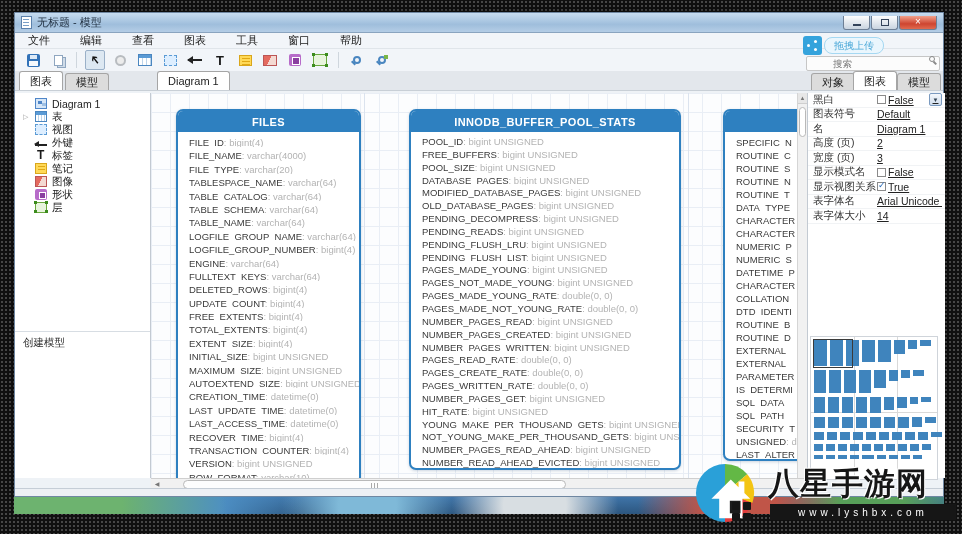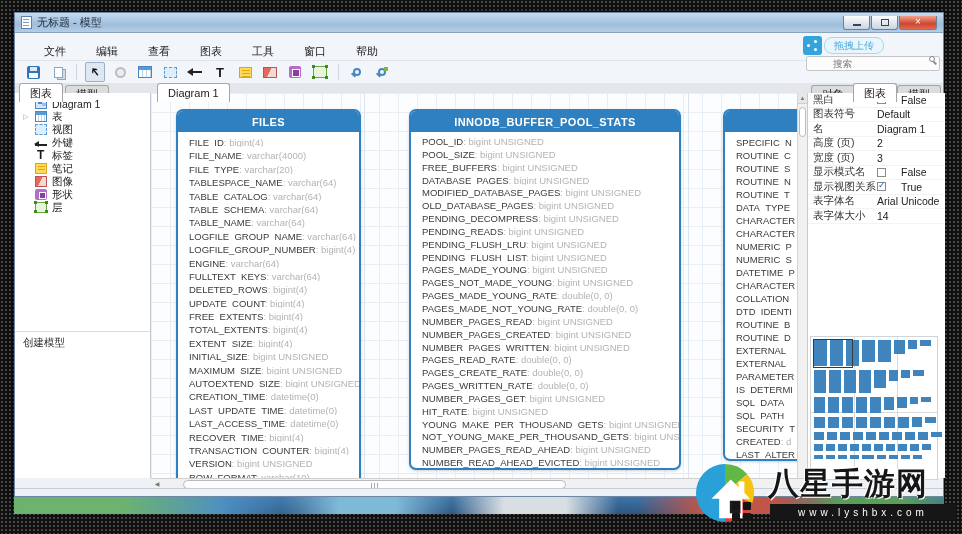--- a/index.html
+++ b/index.html
@@ -19,21 +19,21 @@
   .doc-ico::after { content:""; position:absolute; left:1px; top:2px; width:6px; height:1px; background:#7aa0c8; box-shadow:0 3px 0 #7aa0c8,0 6px 0 #7aa0c8; }
   .title-text { font-size:11px; color:#1d2c3d; }
   .win-controls { margin-left:auto; display:flex; }
   .wc { width:27px; height:14px; margin-left:1px; border:1px solid #6d7f95; border-top:none;
         border-radius:0 0 3px 3px; display:flex; align-items:center; justify-content:center;
         background:linear-gradient(#fdfdfd,#c9d4e0); color:#33435a; font-size:9px; line-height:1; }
   .wc.close { width:38px; background:linear-gradient(#f2a18c,#ce4530 60%,#e06a4f); color:#fff; font-size:10px; }
   .wc .minbar { width:8px; height:2px; background:#33435a; margin-top:5px; }
   .wc .maxbox { width:8px; height:7px; border:1px solid #33435a; }
 
-  .menubar { height:28px; background:#f2f5f9; display:flex; align-items:flex-end; padding-left:26px; gap:24px; border-bottom:1px solid #e0e5ea; }
+  .menubar { height:16px; background:#f2f5f9; display:flex; align-items:center; padding-left:10px; gap:24px; border-bottom:1px solid #e0e5ea; }
   .menu-item { font-size:11px; color:#222; padding:1px 3px; }
 
   .toolbar { height:22px; background:#f2f5f9; display:flex; align-items:center; padding-left:8px; gap:5px; }
   .tb { width:20px; height:20px; display:flex; align-items:center; justify-content:center; position:relative; border:1px solid transparent; border-radius:2px; }
   .tb.pressed { border-color:#9ab0c8; background:#dde8f2; }
   .tb-sep { width:1px; height:16px; background:#cfd6dd; margin:0 3px; }
   
   .save-icon i { display:block; width:13px; height:13px; background:#3272b8; border-radius:2px; position:relative; }
   .save-icon i::before { content:""; position:absolute; left:3px; top:1px; width:7px; height:4px; background:#dce9f7; }
   .save-icon i::after { content:""; position:absolute; left:2px; bottom:1px; width:9px; height:5px; background:#f4f8fc; }
@@ -111,21 +111,21 @@
   .hscroll { position:absolute; left:136px; top:465px; width:656px; height:12px; background:#f1f1f1; border-top:1px solid #cfcfcf; }
   .hscroll .arrow { position:absolute; left:0; top:0; width:12px; height:11px; font-size:6px; color:#777; text-align:center; line-height:11px; }
   .hscroll .thumb { position:absolute; left:32px; top:1px; width:383px; height:9px; background:#fdfdfd; border:1px solid #b9b9b9; border-radius:5px; }
   .hscroll .grip { position:absolute; left:50%; top:2px; width:8px; height:5px; margin-left:-4px;
                    background:repeating-linear-gradient(90deg,#aaa 0 1px, transparent 1px 3px); }
 
   
   .rightpanel { width:138px; background:#fff; border-left:1px solid #c3cad2; position:relative; font-size:10.5px; }
   .prop-row { display:flex; align-items:center; height:14.5px; border-bottom:1px solid #f1f3f5; padding:0 3px 0 5px; }
   .prop-label { width:64px; flex:0 0 auto; color:#333; white-space:nowrap; overflow:hidden; }
-  .prop-value { color:#222; white-space:nowrap; overflow:hidden; display:flex; align-items:center; gap:15px; flex:1; }
+  .prop-value { color:#222; white-space:nowrap; overflow:hidden; display:flex; align-items:center; gap:2px; flex:1;text-decoration:underline; }
   .checkbox { width:9px; height:9px; border:1px solid #8a8a8a; background:#fff; display:inline-block; position:relative; flex:0 0 auto; }
   .checkbox.checked::after { content:"\2713"; position:absolute; left:0; top:-3px; font-size:9px; color:#2b6cb8; }
   .dd-btn { margin-left:auto; width:13px; height:13px; border:1px solid #7a9ac0; border-radius:2px; background:linear-gradient(#f4f8fc,#cfdcec); font-size:6px; color:#345; display:flex; align-items:center; justify-content:center; }
 
   .minimap { position:absolute; left:2px; top:243px; width:128px; height:144px; background:#fff; border:1px solid #cfd4da; padding:3px 2px 2px 3px; }
   .mm-grid-v { position:absolute; top:0; bottom:0; width:1px; background:#d9d9d9; }
   .mm-grid-h { position:absolute; left:0; right:0; height:1px; background:#d9d9d9; }
   .mm-row { display:flex; align-items:flex-start; gap:3px; margin-bottom:4px; position:relative; z-index:1; }
   .mm-rect { background:var(--mini); flex:0 0 auto; }
   .mm-viewport { position:absolute; border:1px solid #3a3a3a; z-index:2; }
@@ -338,22 +338,22 @@
             <div class="tbl-row"><span class="cname">VERSION</span><span class="ctype">: bigint UNSIGNED</span></div>
             <div class="tbl-row"><span class="cname">ROW_FORMAT</span><span class="ctype">: varchar(10)</span></div>
           </div>
       </div>
       <div class="dbtable tbl-1" style="left:258px; top:16px; width:272px;">
         <div class="tbl-header">
             <span>INNODB_BUFFER_POOL_STATS</span>
           </div>
         <div class="tbl-body">
             <div class="tbl-row"><span class="cname">POOL_ID</span><span class="ctype">: bigint UNSIGNED</span></div>
+            <div class="tbl-row"><span class="cname">FREE_BUFFERS</span><span class="ctype">: bigint UNSIGNED</span></div>
             <div class="tbl-row"><span class="cname">POOL_SIZE</span><span class="ctype">: bigint UNSIGNED</span></div>
-            <div class="tbl-row"><span class="cname">FREE_BUFFERS</span><span class="ctype">: bigint UNSIGNED</span></div>
             <div class="tbl-row"><span class="cname">DATABASE_PAGES</span><span class="ctype">: bigint UNSIGNED</span></div>
             <div class="tbl-row"><span class="cname">MODIFIED_DATABASE_PAGES</span><span class="ctype">: bigint UNSIGNED</span></div>
             <div class="tbl-row"><span class="cname">OLD_DATABASE_PAGES</span><span class="ctype">: bigint UNSIGNED</span></div>
             <div class="tbl-row"><span class="cname">PENDING_DECOMPRESS</span><span class="ctype">: bigint UNSIGNED</span></div>
             <div class="tbl-row"><span class="cname">PENDING_READS</span><span class="ctype">: bigint UNSIGNED</span></div>
             <div class="tbl-row"><span class="cname">PENDING_FLUSH_LRU</span><span class="ctype">: bigint UNSIGNED</span></div>
             <div class="tbl-row"><span class="cname">PENDING_FLUSH_LIST</span><span class="ctype">: bigint UNSIGNED</span></div>
             <div class="tbl-row"><span class="cname">PAGES_MADE_YOUNG</span><span class="ctype">: bigint UNSIGNED</span></div>
             <div class="tbl-row"><span class="cname">PAGES_NOT_MADE_YOUNG</span><span class="ctype">: bigint UNSIGNED</span></div>
             <div class="tbl-row"><span class="cname">PAGES_MADE_YOUNG_RATE</span><span class="ctype">: double(0, 0)</span></div>
@@ -393,21 +393,21 @@
             <div class="tbl-row"><span class="cname">DTD_IDENTI</span><span class="ctype"></span></div>
             <div class="tbl-row"><span class="cname">ROUTINE_B</span><span class="ctype"></span></div>
             <div class="tbl-row"><span class="cname">ROUTINE_D</span><span class="ctype"></span></div>
             <div class="tbl-row"><span class="cname">EXTERNAL_</span><span class="ctype"></span></div>
             <div class="tbl-row"><span class="cname">EXTERNAL_</span><span class="ctype"></span></div>
             <div class="tbl-row"><span class="cname">PARAMETER</span><span class="ctype"></span></div>
             <div class="tbl-row"><span class="cname">IS_DETERMI</span><span class="ctype"></span></div>
             <div class="tbl-row"><span class="cname">SQL_DATA_</span><span class="ctype"></span></div>
             <div class="tbl-row"><span class="cname">SQL_PATH</span><span class="ctype"></span></div>
             <div class="tbl-row"><span class="cname">SECURITY_T</span><span class="ctype"></span></div>
-            <div class="tbl-row"><span class="cname">CREATED</span><span class="ctype">: d</span></div>
+            <div class="tbl-row"><span class="cname">UNSIGNED</span><span class="ctype">: d</span></div>
             <div class="tbl-row"><span class="cname">LAST_ALTER</span><span class="ctype"></span></div>
           </div>
       </div>
 
       <div class="vscroll">
         <div class="arrow">▲</div>
         <div class="thumb"></div>
       </div>
     </div>
 

